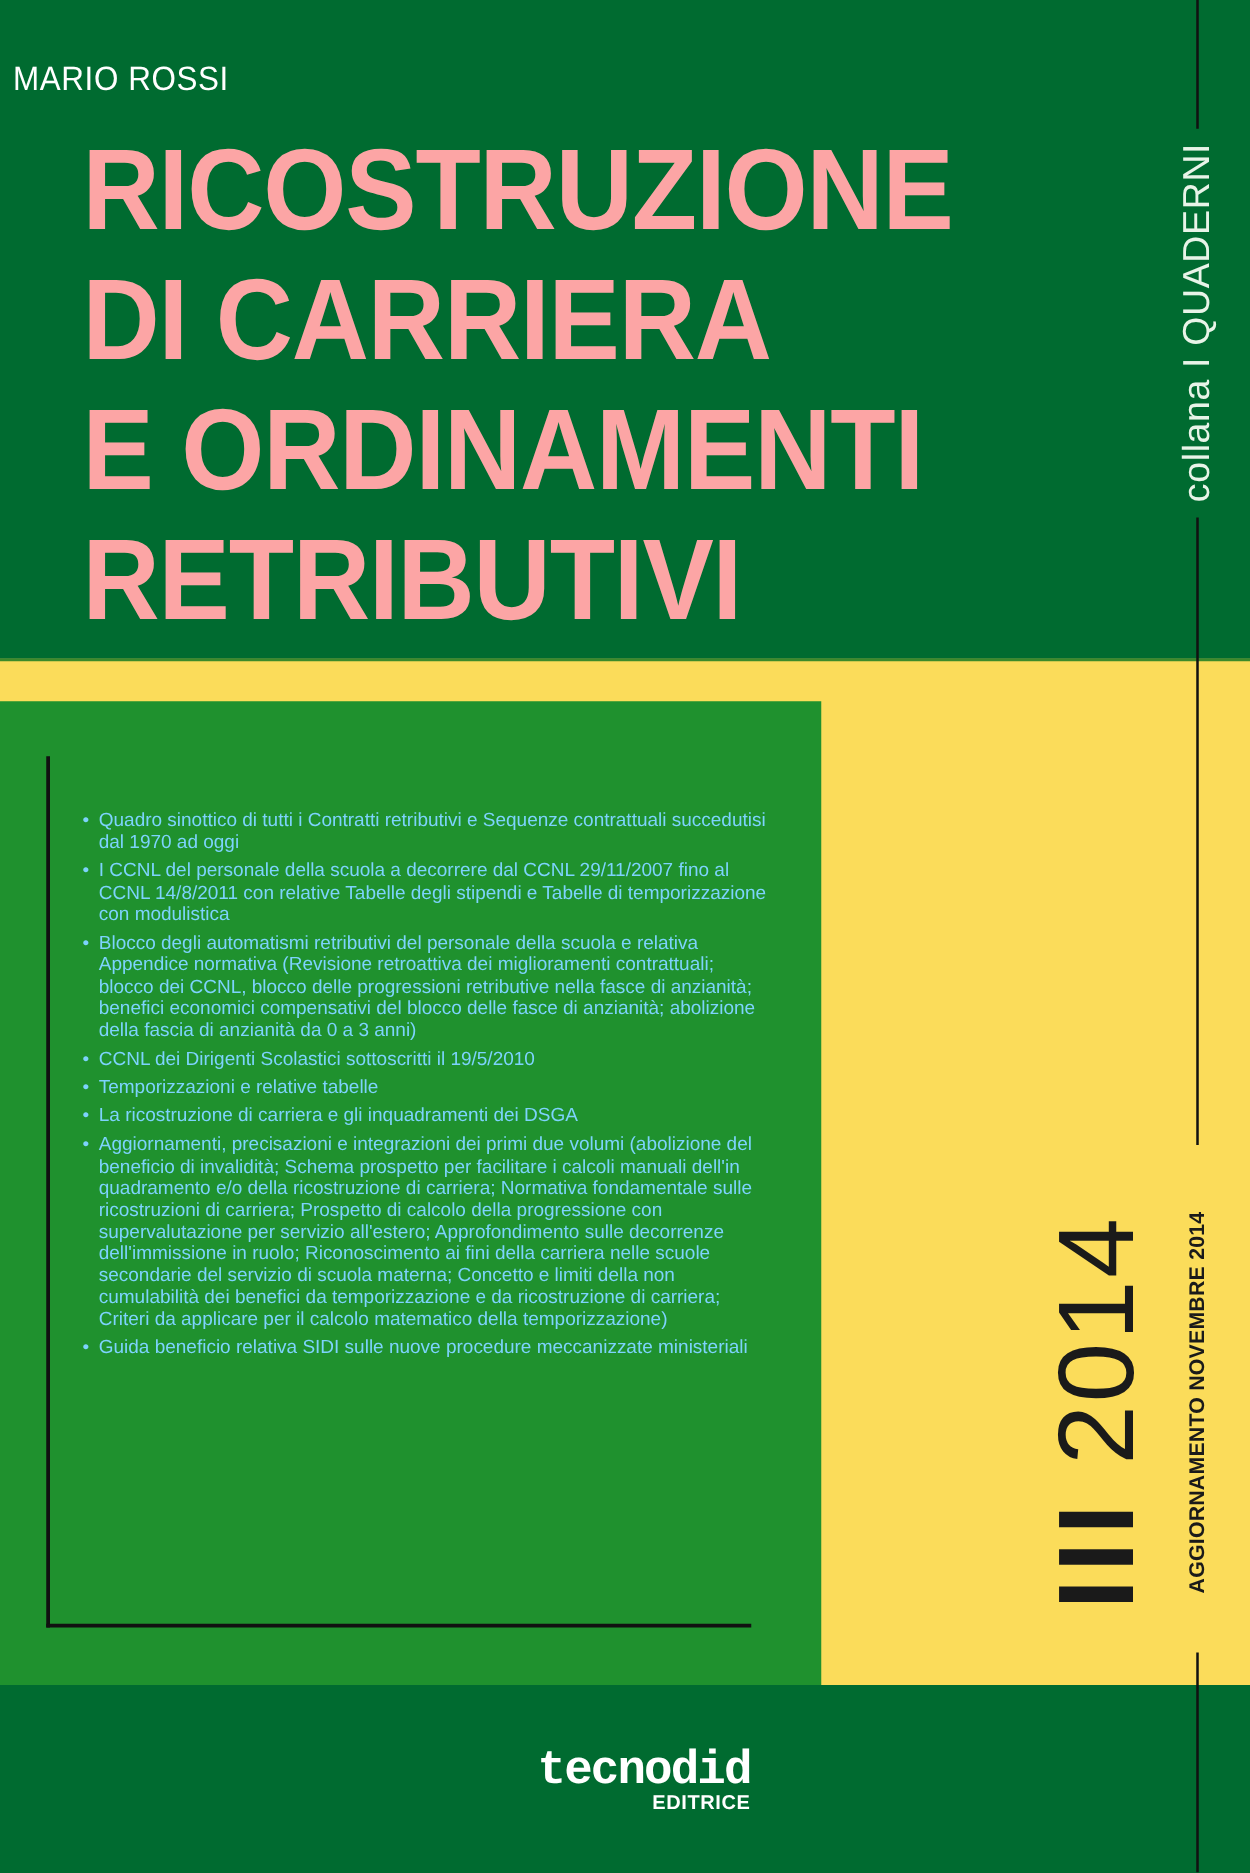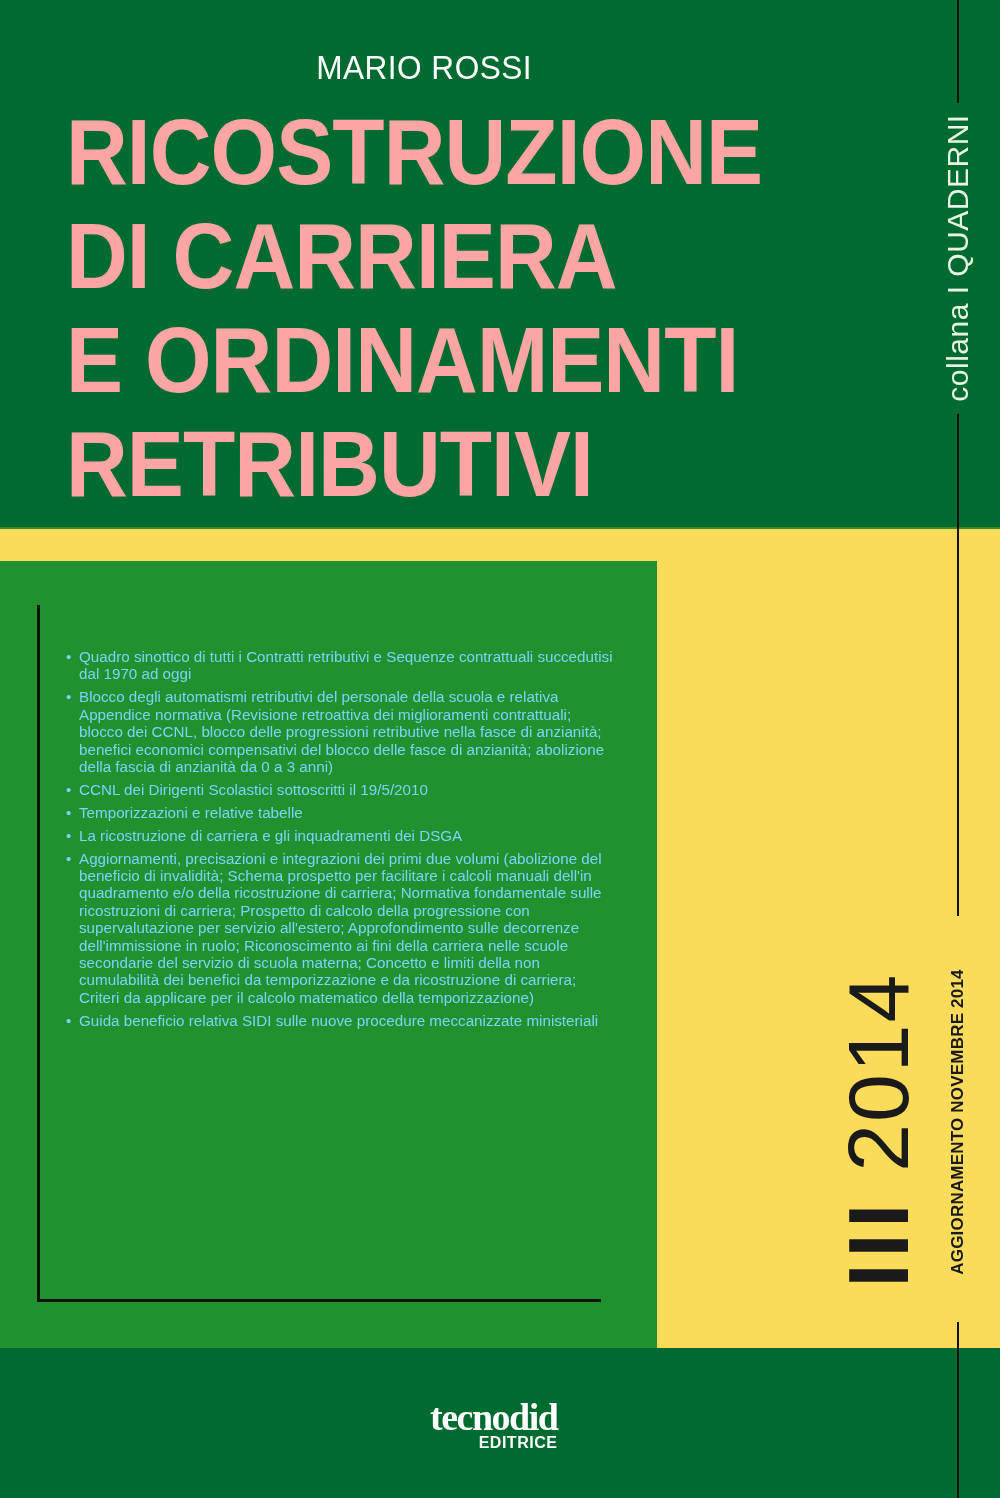--- a/index.html
+++ b/index.html
@@ -1,36 +1,36 @@
 <!DOCTYPE html>
 <html><head>
 <meta charset="utf-8">
 <style>
   html, body { margin:0; padding:0; }
   body { width:1000px; height:1498px; position:relative; overflow:hidden; background:#006b30; font-family:"Liberation Sans", sans-serif; }
   .top-band { position:absolute; left:0; top:0; width:1000px; height:527px; background:#006b30; }
   .yellow-band { position:absolute; left:0; top:527px; width:1000px; height:821px; background:#fbdc5a; border-top:2px solid #3c8a2a; box-sizing:border-box; }
   .bottom-band { position:absolute; left:0; top:1348px; width:1000px; height:150px; background:#006b30; }
   .content-box { position:absolute; left:0; top:561px; width:657px; height:787px; background:#1f912e; }
-  .author { position:absolute; left:0; top:48px; width:844px; text-align:center; padding-left:4px; box-sizing:border-box; color:#fff; font-size:34px; letter-spacing:0.5px; }
+  .author { position:absolute; left:0; top:48px; width:844px; text-align:left; padding-left:4px; box-sizing:border-box; color:#fff; font-size:27px; letter-spacing:0.5px; }
   .author span { display:inline-block; transform:scaleX(0.93); margin-left:0; }
   .title { position:absolute; left:66px; top:100px; color:#fca5a5; font-weight:bold; font-size:92px; line-height:104px; letter-spacing:-1px; }
   .title div { transform:scaleX(0.93); transform-origin:left center; white-space:nowrap; }
   .spine-line { position:absolute; left:957px; width:2px; background:#111; }
   .series { position:absolute; left:958px; top:258px; transform:translate(-50%,-50%) rotate(-90deg); color:#e8f4e8; font-size:30px; white-space:nowrap; letter-spacing:0.5px; }
   .frame-left { position:absolute; left:37px; top:605px; width:3px; height:697px; background:#111; }
   .frame-bottom { position:absolute; left:37px; top:1299px; width:564px; height:3px; background:#111; }
   ul.features { position:absolute; left:66px; top:648px; width:550px; margin:0; padding:0; list-style:none; color:#7dd3fc; font-size:15.2px; line-height:17.4px; }
   ul.features li { position:relative; padding-left:13px; margin-bottom:5.5px; }
   ul.features li::before { content:"•"; position:absolute; left:0; top:0; }
   .volume { position:absolute; left:878px; top:1130px; transform:translate(-50%,-50%) rotate(-90deg); color:#1a1a1a; font-size:86px; white-space:nowrap; letter-spacing:2px; }
   .volume .roman { font-weight:bold; letter-spacing:6px; }
   .update { position:absolute; left:958px; top:1122px; transform:translate(-50%,-50%) rotate(-90deg); color:#1a1a1a; font-size:17px; font-weight:bold; white-space:nowrap; letter-spacing:0.2px; }
   .logo { position:absolute; left:430px; top:1398px; color:#fff; text-align:right; }
-  .logo .brand { font-size:38px; font-weight:bold; letter-spacing:-1.5px; line-height:38px; font-family:Liberation Serif, serif; }
+  .logo .brand { font-size:38px; font-weight:bold; letter-spacing:-1.5px; line-height:38px; font-family:Liberation Mono, monospace; }
   .logo .sub { font-size:16px; font-weight:bold; letter-spacing:0.5px; margin-top:-2px; }
 </style>
 </head>
 <body>
 
 <div class="top-band"></div>
 <div class="yellow-band"></div>
 <div class="bottom-band"></div>
 <div class="content-box"></div>
 
@@ -47,20 +47,21 @@
 <div class="series">collana I QUADERNI</div>
 <div class="spine-line" style="top:414px;height:502px"></div>
 <div class="update">AGGIORNAMENTO NOVEMBRE 2014</div>
 <div class="spine-line" style="top:1322px;height:176px"></div>
 
 <div class="frame-left"></div>
 <div class="frame-bottom"></div>
 
 <ul class="features">
   <li>Quadro sinottico di tutti i Contratti retributivi e Sequenze contrattuali succedutisi dal 1970 ad oggi</li>
+  <li>I CCNL del personale della scuola a decorrere dal CCNL 29/11/2007 fino al CCNL 14/8/2011 con relative Tabelle degli stipendi e Tabelle di temporizzazione con modulistica</li>
   <li>Blocco degli automatismi retributivi del personale della scuola e relativa Appendice normativa (Revisione retroattiva dei miglioramenti contrattuali; blocco dei CCNL, blocco delle progressioni retributive nella fasce di anzianità; benefici economici compensativi del blocco delle fasce di anzianità; abolizione della fascia di anzianità da 0 a 3 anni)</li>
   <li>CCNL dei Dirigenti Scolastici sottoscritti il 19/5/2010</li>
   <li>Temporizzazioni e relative tabelle</li>
   <li>La ricostruzione di carriera e gli inquadramenti dei DSGA</li>
   <li>Aggiornamenti, precisazioni e integrazioni dei primi due volumi (abolizione del beneficio di invalidità; Schema prospetto per facilitare i calcoli manuali dell'in quadramento e/o della ricostruzione di carriera; Normativa fondamentale sulle ricostruzioni di carriera; Prospetto di calcolo della progressione con supervalutazione per servizio all'estero; Approfondimento sulle decorrenze dell'immissione in ruolo; Riconoscimento ai fini della carriera nelle scuole secondarie del servizio di scuola materna; Concetto e limiti della non cumulabilità dei benefici da temporizzazione e da ricostruzione di carriera; Criteri da applicare per il calcolo matematico della temporizzazione)</li>
   <li>Guida beneficio relativa SIDI sulle nuove procedure meccanizzate ministeriali</li>
 </ul>
 
 <div class="volume">
   <span class="roman">III</span>

